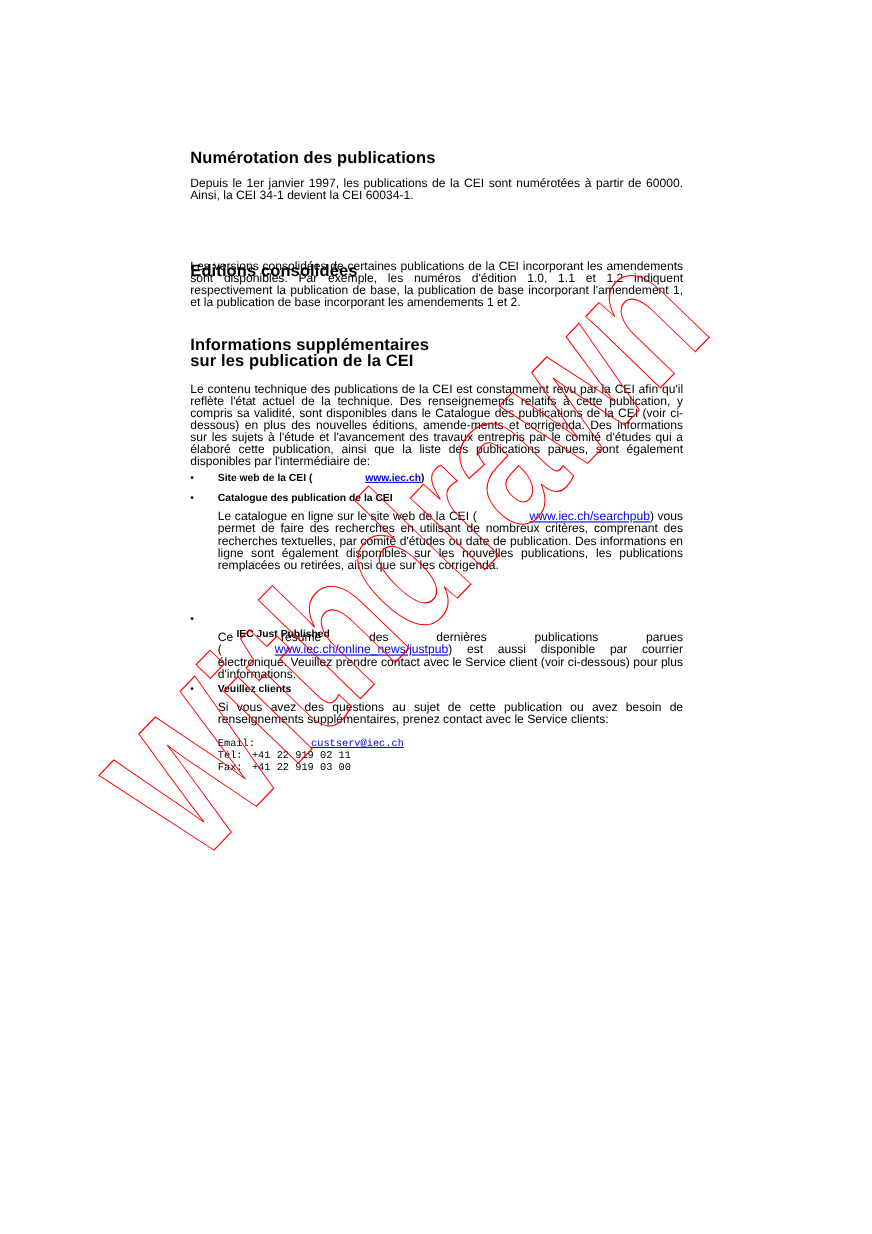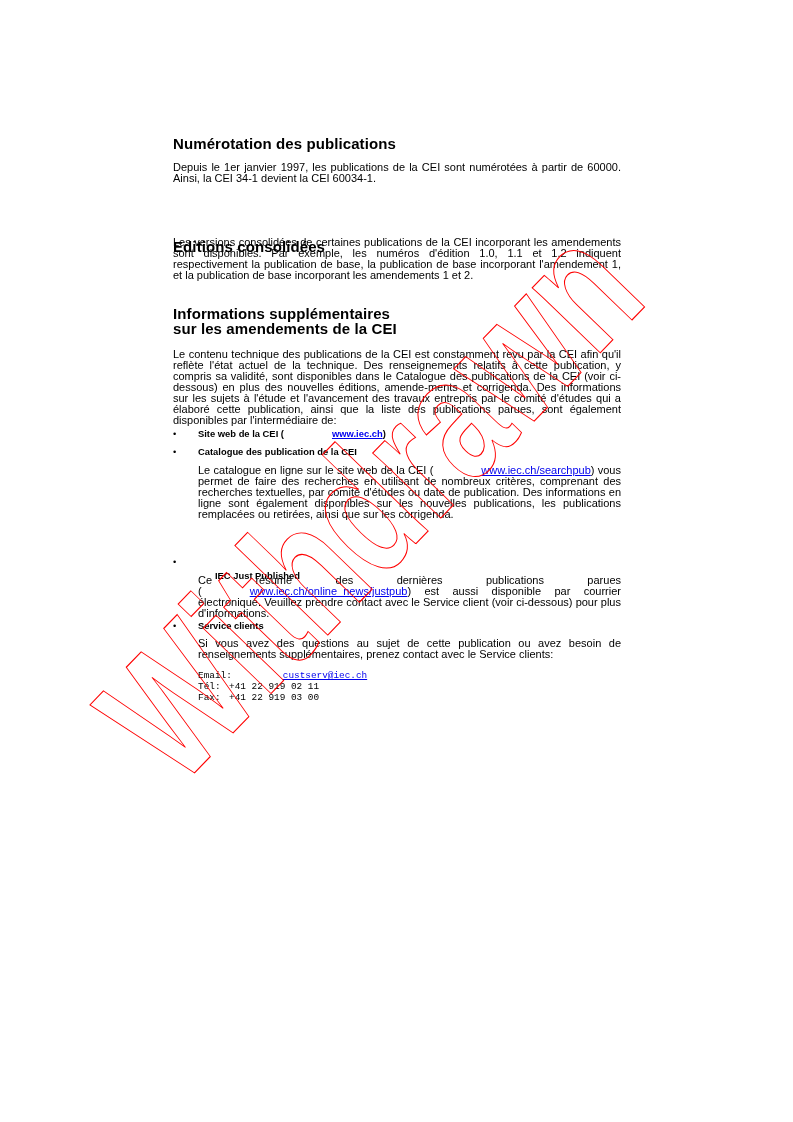--- a/index.html
+++ b/index.html
@@ -30,21 +30,21 @@
 <div class="page">
 
   <h2 class="sec1-title">Numérotation des publications</h2>
   <p class="sec1-body">Depuis le 1er janvier 1997, les publications de la CEI sont numérotées à partir de 60000. Ainsi, la CEI 34-1 devient la CEI 60034-1.</p>
 
   <h2 class="sec2-title">Editions consolidées</h2>
   <p class="sec2-body">Les versions consolidées de certaines publications de la CEI incorporant les amendements sont disponibles. Par exemple, les numéros d'édition 1.0, 1.1 et 1.2 indiquent respectivement la publication de base, la publication de base incorporant l'amendement 1, et la publication de base incorporant les amendements 1 et 2.</p>
 
   <h2 class="sec3-title">
     <span>Informations supplémentaires</span><br>
-    <span>sur les amendements de la CEI</span>
+    <span>sur les publication de la CEI</span>
   </h2>
   <p class="sec3-body">Le contenu technique des publications de la CEI est constamment revu par la CEI afin qu'il reflète l'état actuel de la technique. Des renseignements relatifs à cette publication, y compris sa validité, sont disponibles dans le Catalogue des publications de la CEI (voir ci-dessous) en plus des nouvelles éditions, amende-ments et corrigenda. Des informations sur les sujets à l'étude et l'avancement des travaux entrepris par le comité d'études qui a élaboré cette publication, ainsi que la liste des publications parues, sont également disponibles par l'intermédiaire de:</p>
 
   <div class="bullet" style="top:292px;">
     <span class="dot">•</span>
     <span class="label" style="top:0;"><span>Site web de la CEI (</span><a>www.iec.ch</a><span>)</span></span>
   </div>
 
   <div class="bullet" style="top:310px;">
     <span class="dot">•</span>
@@ -53,21 +53,21 @@
   </div>
 
   <div class="bullet" style="top:420px;">
     <span class="dot">•</span>
     <span class="label" style="top:14px;margin-left:17px;">IEC Just Published</span>
     <p class="desc" style="top:19px;"><span>Ce résumé des dernières publications parues (</span><a>www.iec.ch/online_news/justpub</a><span>) est aussi disponible par courrier électronique. Veuillez prendre contact avec le Service client (voir ci-dessous) pour plus d'informations.</span></p>
   </div>
 
   <div class="bullet" style="top:484px;">
     <span class="dot">•</span>
-    <span class="label" style="top:0;">Service clients</span>
+    <span class="label" style="top:0;">Veuillez clients</span>
     <p class="desc" style="top:18px;">Si vous avez des questions au sujet de cette publication ou avez besoin de renseignements supplémentaires, prenez contact avec le Service clients:</p>
     <div class="contact" style="top:50px;font-family:Liberation Mono, monospace;">
       <div class="row">
         <span style="margin-right:3px;">Email:</span>
         <a>custserv@iec.ch</a>
       </div>
       <div class="row">
         <span class="k">Tél:</span>
         <span>+41 22 919 02 11</span>
       </div>

